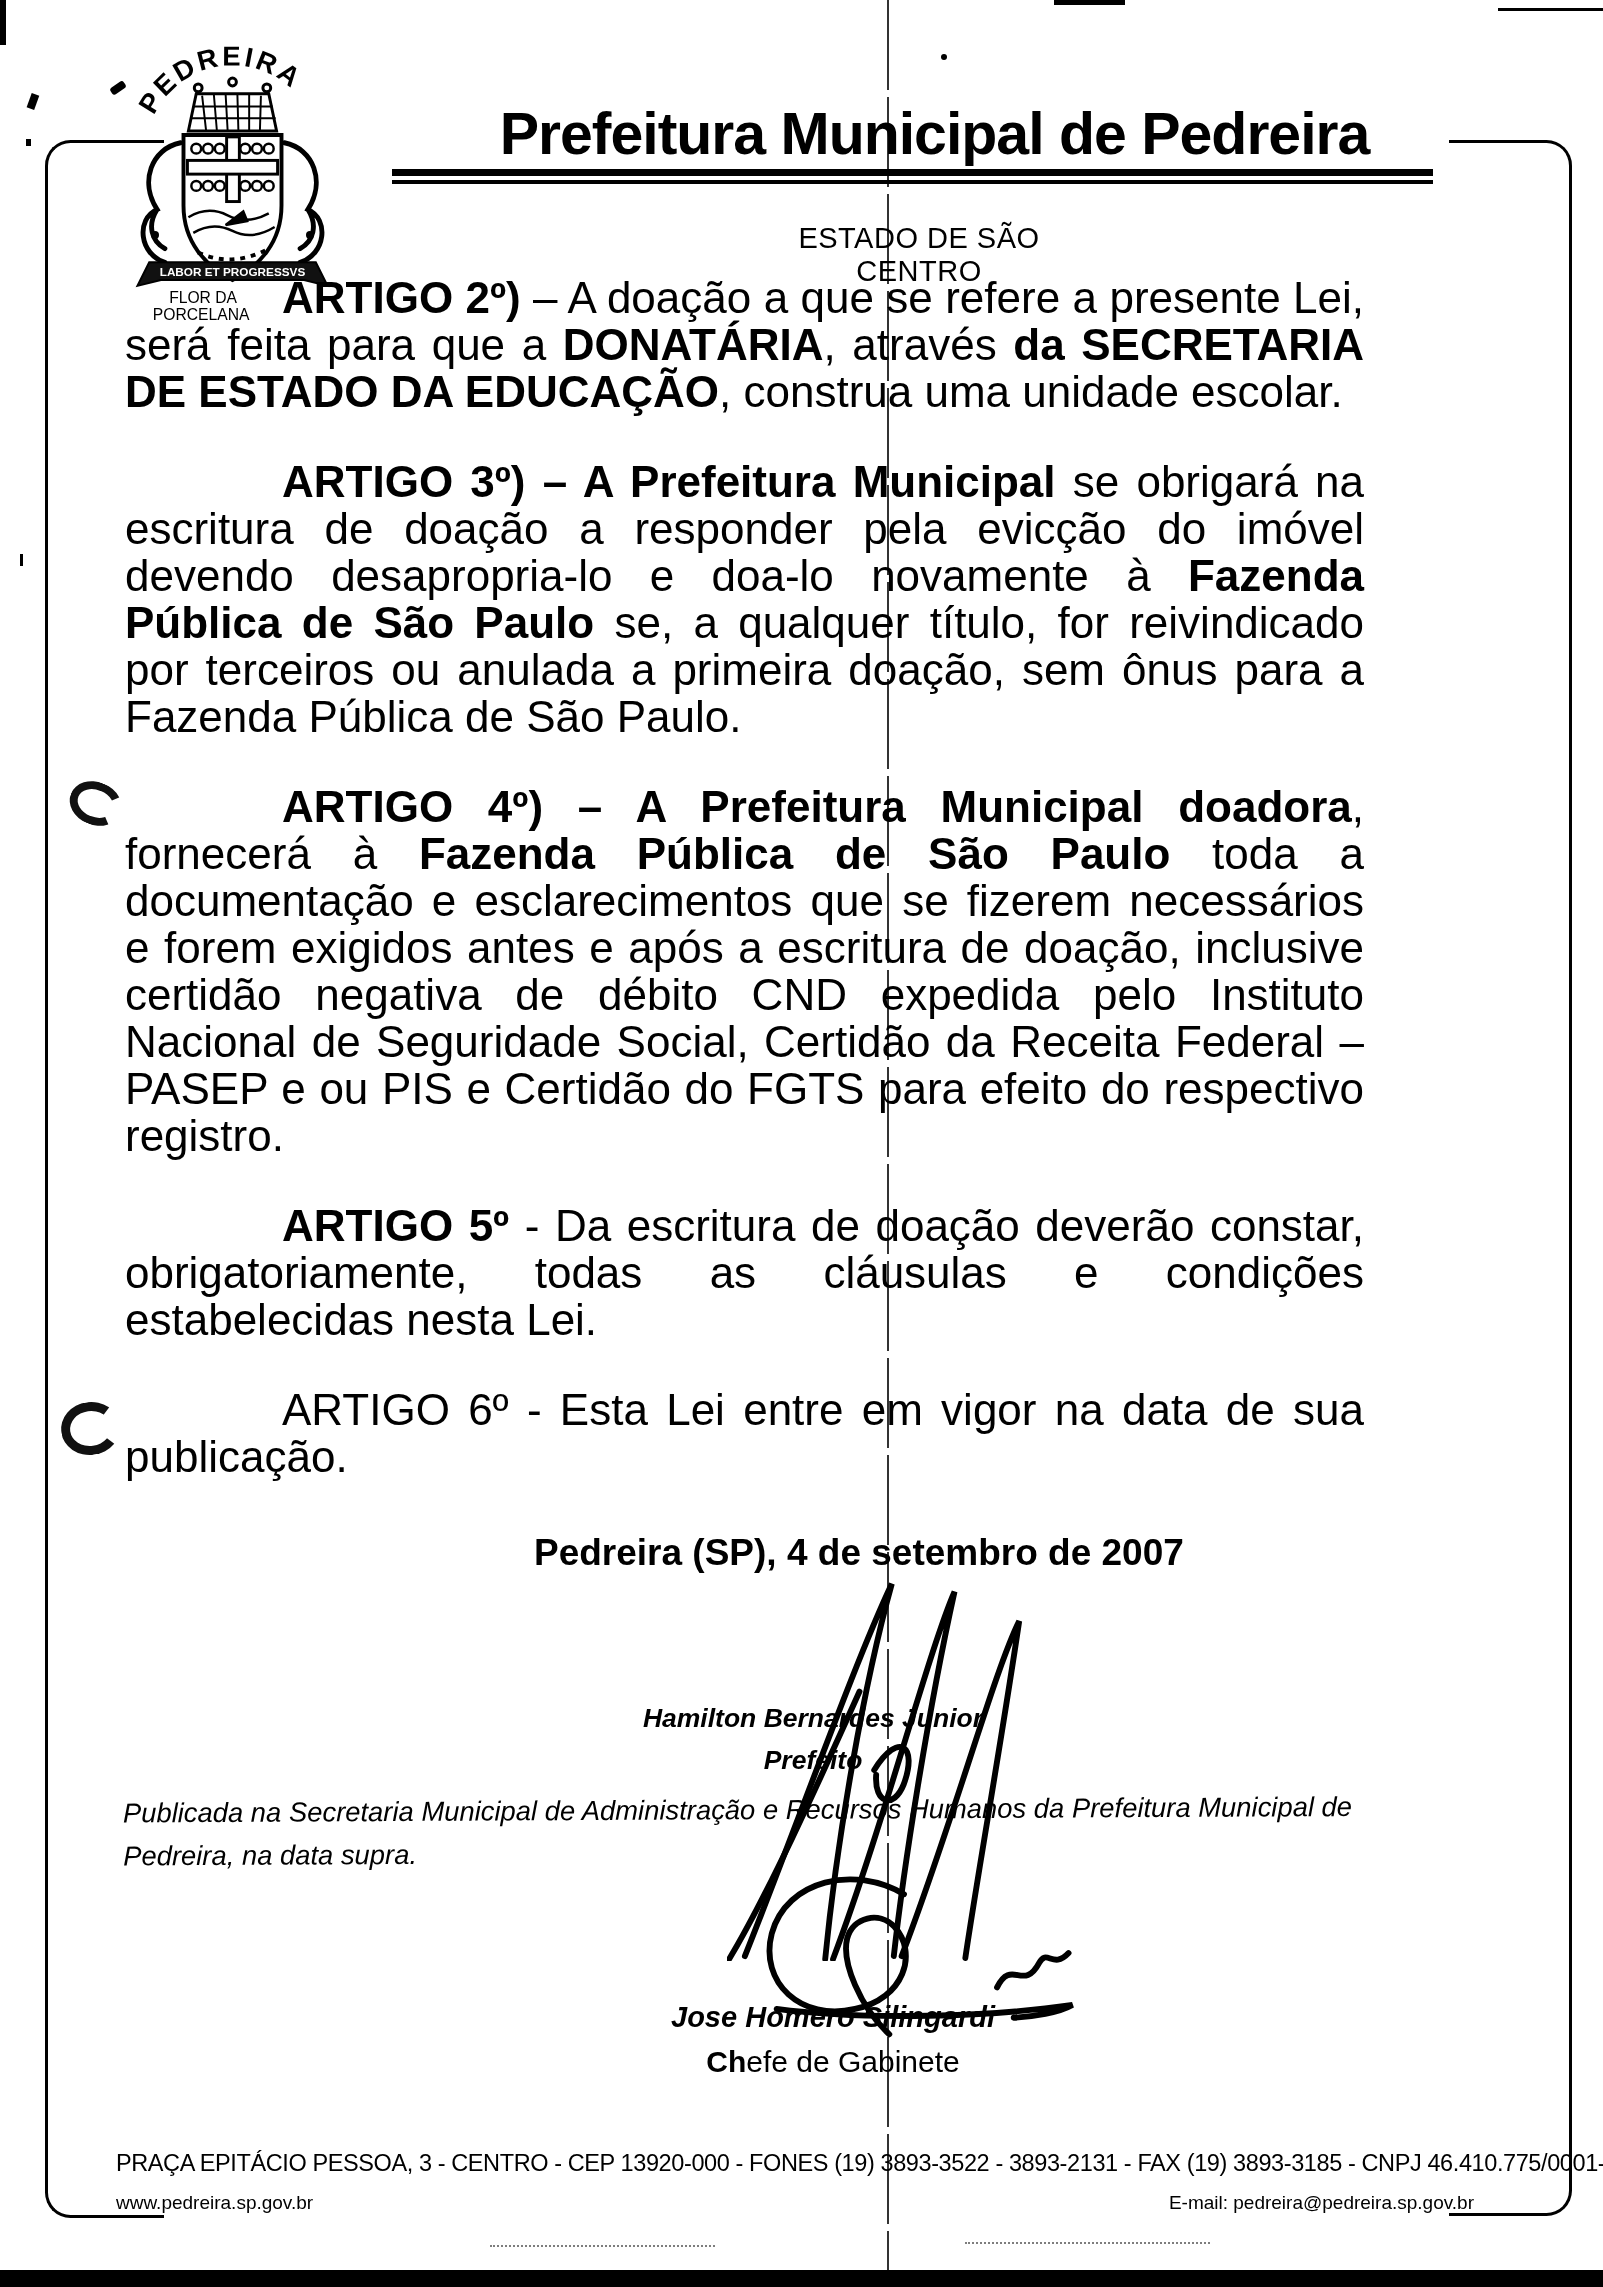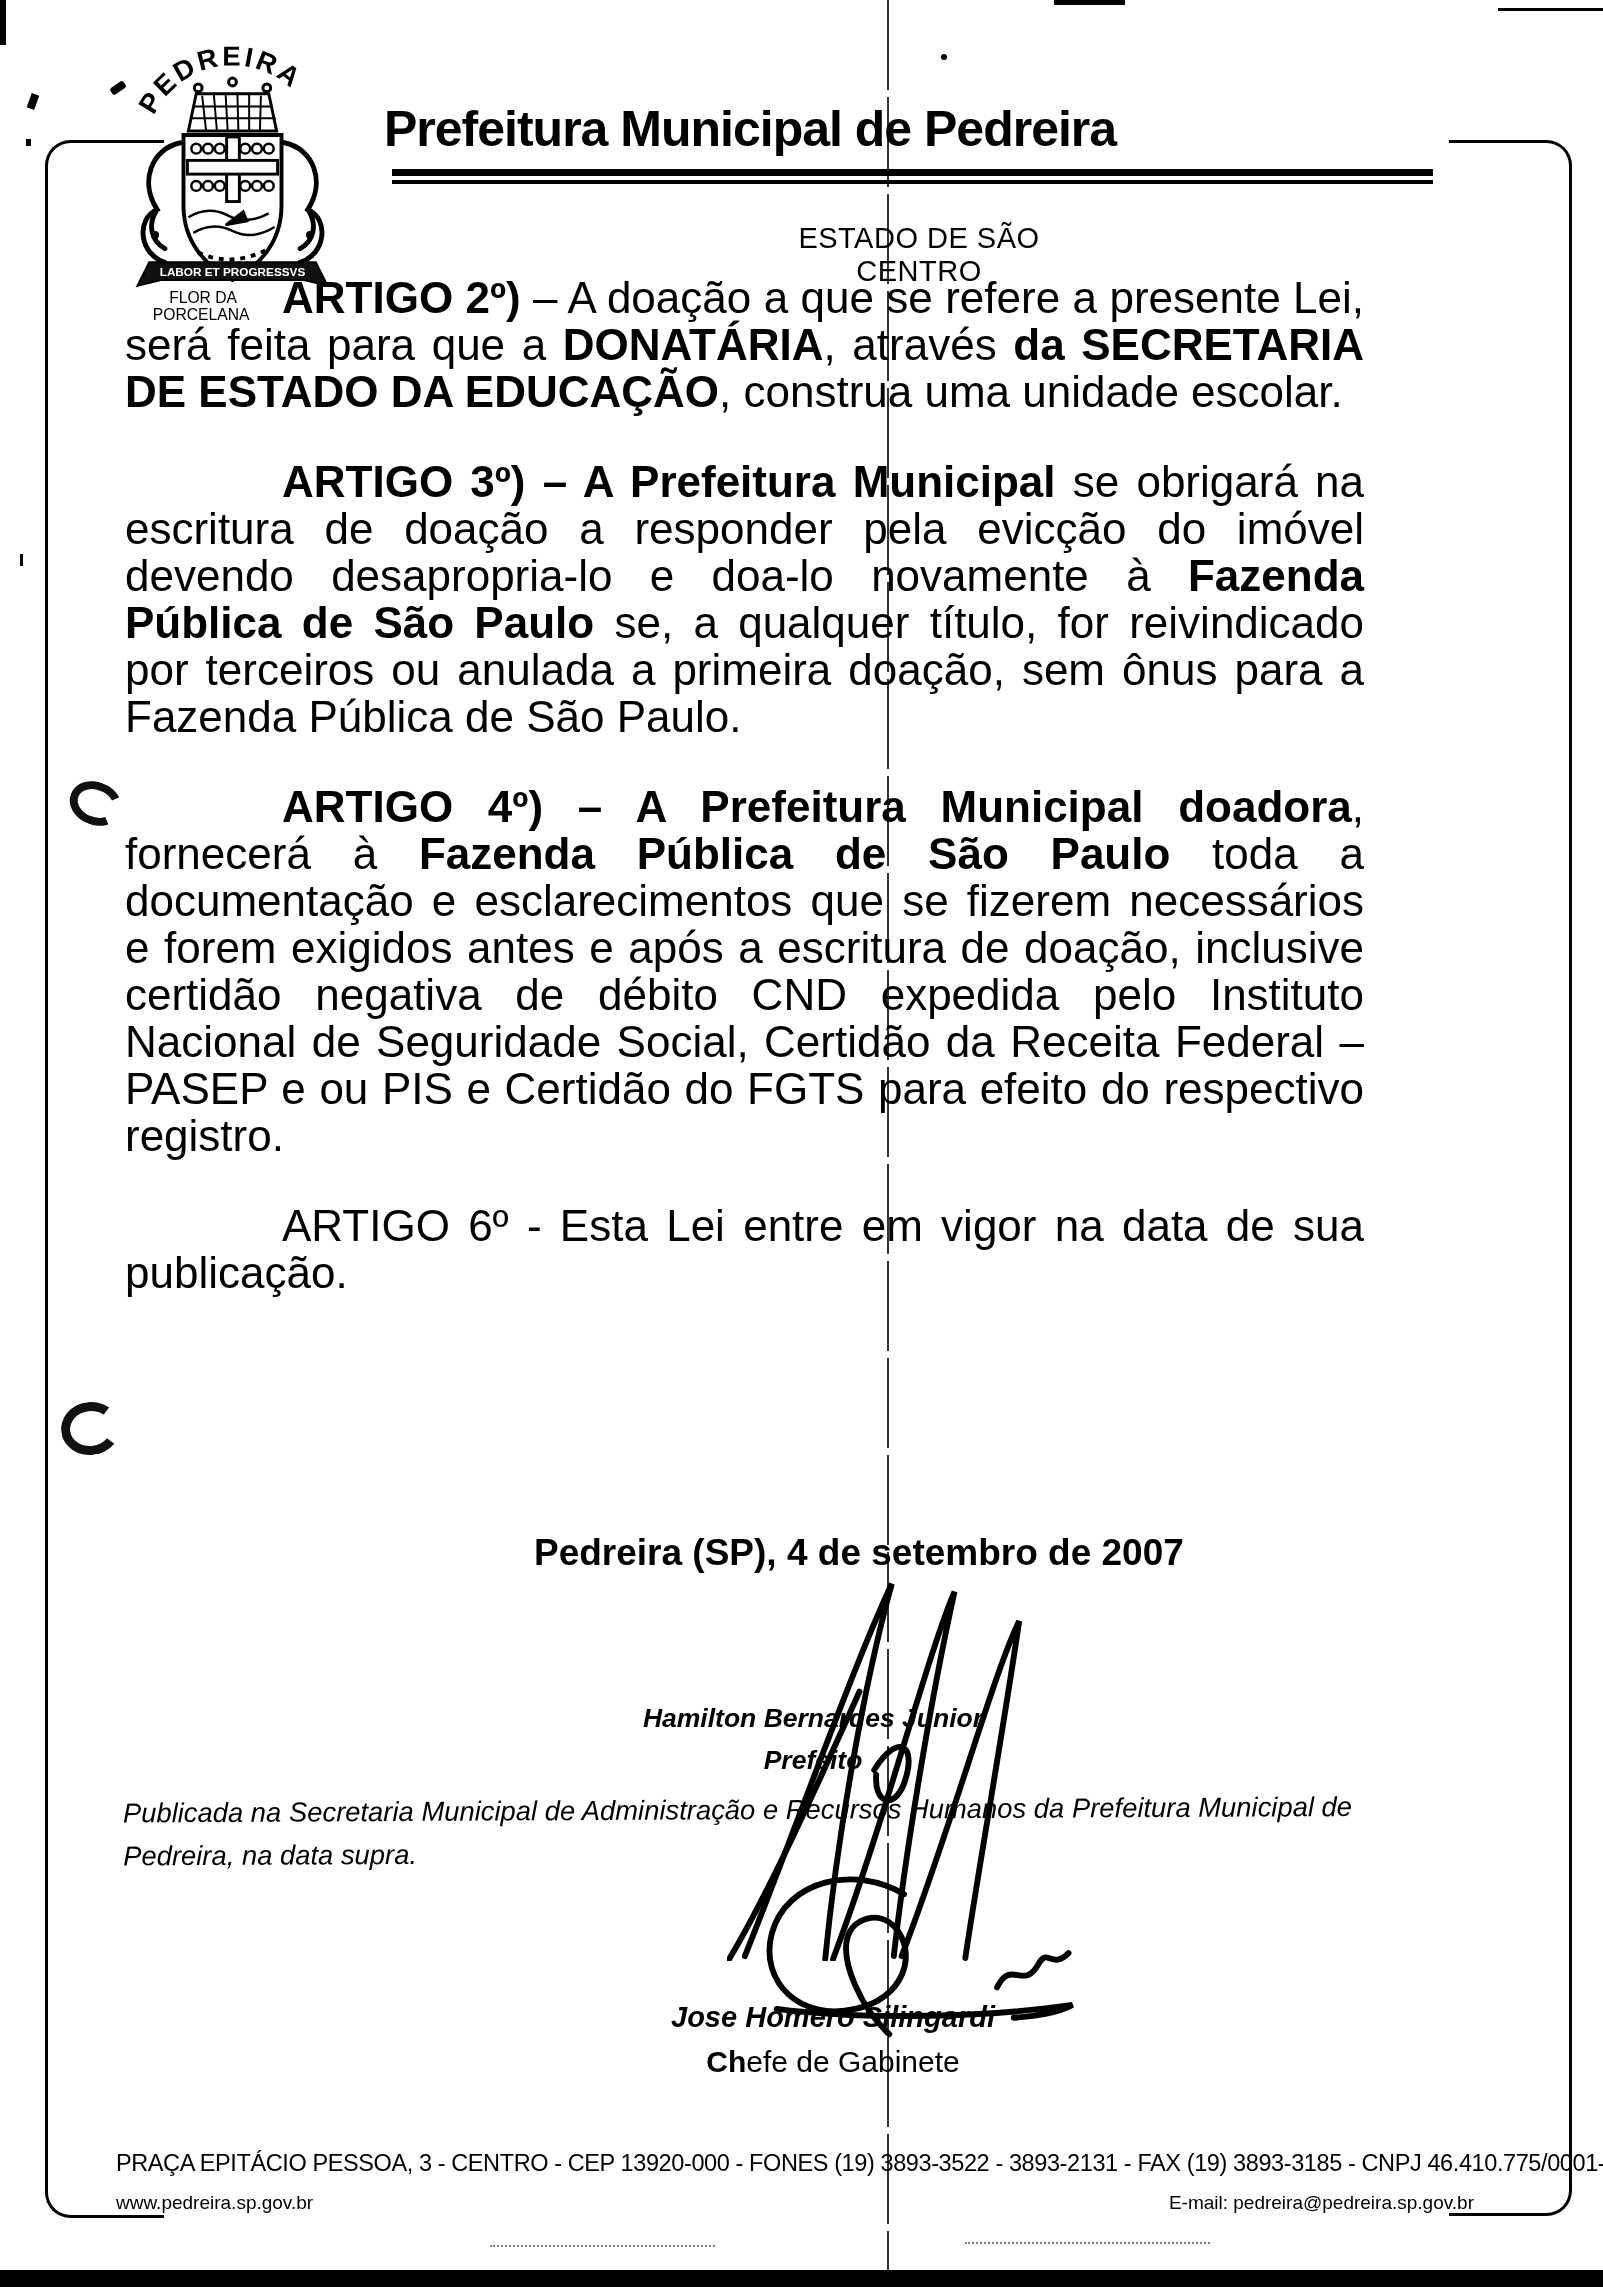--- a/index.html
+++ b/index.html
@@ -15,22 +15,22 @@
     border-top-left-radius:25.5px;border-bottom-left-radius:25.5px;
   }
   .border-right{
     left:1449px;top:140px;width:120px;height:2070px;
     border-top:3.9px solid #000;border-right:3.9px solid #000;border-bottom:3.9px solid #000;
     border-top-right-radius:25.5px;border-bottom-right-radius:25.5px;
   }
   
   .crest{left:100px;top:33px;width:265px;height:294px;}
   .page-title{
-    left:384px;top:100px;width:1049px;font-size:50px;font-weight:bold;
-    letter-spacing:-1px;white-space:nowrap;
+    left:410px;top:100px;width:1049px;font-size:59px;font-weight:bold;
+    letter-spacing:-1px;white-space:nowrap;text-align:center;
   }
   .title-rule-thick{left:392px;top:169px;width:1041px;height:6.9px;background:#000;}
   .title-rule-thin {left:392px;top:180px;width:1041px;height:3.9px;background:#000;}
   .page-subtitle{left:750px;top:222px;width:338px;text-align:center;font-size:29px;letter-spacing:0.5px;}
   
   .doc-body{
     left:125px;top:274px;width:1239px;z-index:2;
     font-size:44px;line-height:47px;text-align:justify;
   }
   .doc-body p{margin:0 0 43px 0;text-indent:157px;}
@@ -146,20 +146,21 @@
 
 <div class="abs page-title">Prefeitura Municipal de Pedreira</div>
 <div class="abs title-rule-thick"></div>
 <div class="abs title-rule-thin"></div>
 <div class="abs page-subtitle">ESTADO DE SÃO CENTRO</div>
 
 <div class="abs doc-body">
   <p><b>ARTIGO 2º)</b><span> – A doação a que se refere a presente Lei, será feita para que a </span><b>DONATÁRIA</b><span>, através </span><b>da SECRETARIA DE ESTADO DA EDUCAÇÃO</b><span>, construa uma unidade escolar.</span></p>
   <p><b>ARTIGO 3º) – A Prefeitura Municipal</b><span> se obrigará na escritura de doação a responder pela evicção do imóvel devendo desapropria-lo e doa-lo novamente à </span><b>Fazenda Pública de São Paulo</b><span> se, a qualquer título, for reivindicado por terceiros ou anulada a primeira doação, sem ônus para a Fazenda Pública de São Paulo.</span></p>
   <p><b>ARTIGO 4º) – A Prefeitura Municipal doadora</b><span>, fornecerá à </span><b>Fazenda Pública de São Paulo</b><span> toda a documentação e esclarecimentos que se fizerem necessários e forem exigidos antes e após a escritura de doação, inclusive certidão negativa de débito CND expedida pelo Instituto Nacional de Seguridade Social, Certidão da Receita Federal – PASEP e ou PIS e Certidão do FGTS para efeito do respectivo registro.</span></p>
+  <p><b>ARTIGO 5º</b><span> - Da escritura de doação deverão constar, obrigatoriamente, todas as cláusulas e condições estabelecidas nesta Lei.</span></p>
   <p><span>ARTIGO 6º - Esta Lei entre em vigor na data de sua publicação.</span></p>
 </div>
 
 <div class="abs date-line">Pedreira (SP), 4 de setembro de 2007</div>
 
 <svg class="abs sig1-svg" width="314" height="387" viewBox="0 0 320 395" xmlns="http://www.w3.org/2000/svg">
   <g stroke="#000" stroke-width="6" fill="none" stroke-linecap="round">
     <path d="M18,390 C70,260 130,90 168,10 C140,110 112,270 100,393"></path>
     <path d="M108,393 C160,255 205,80 232,18 C205,140 180,300 170,390"></path>
     <path d="M178,390 C230,255 272,100 298,48 C280,170 255,310 243,392"></path>

